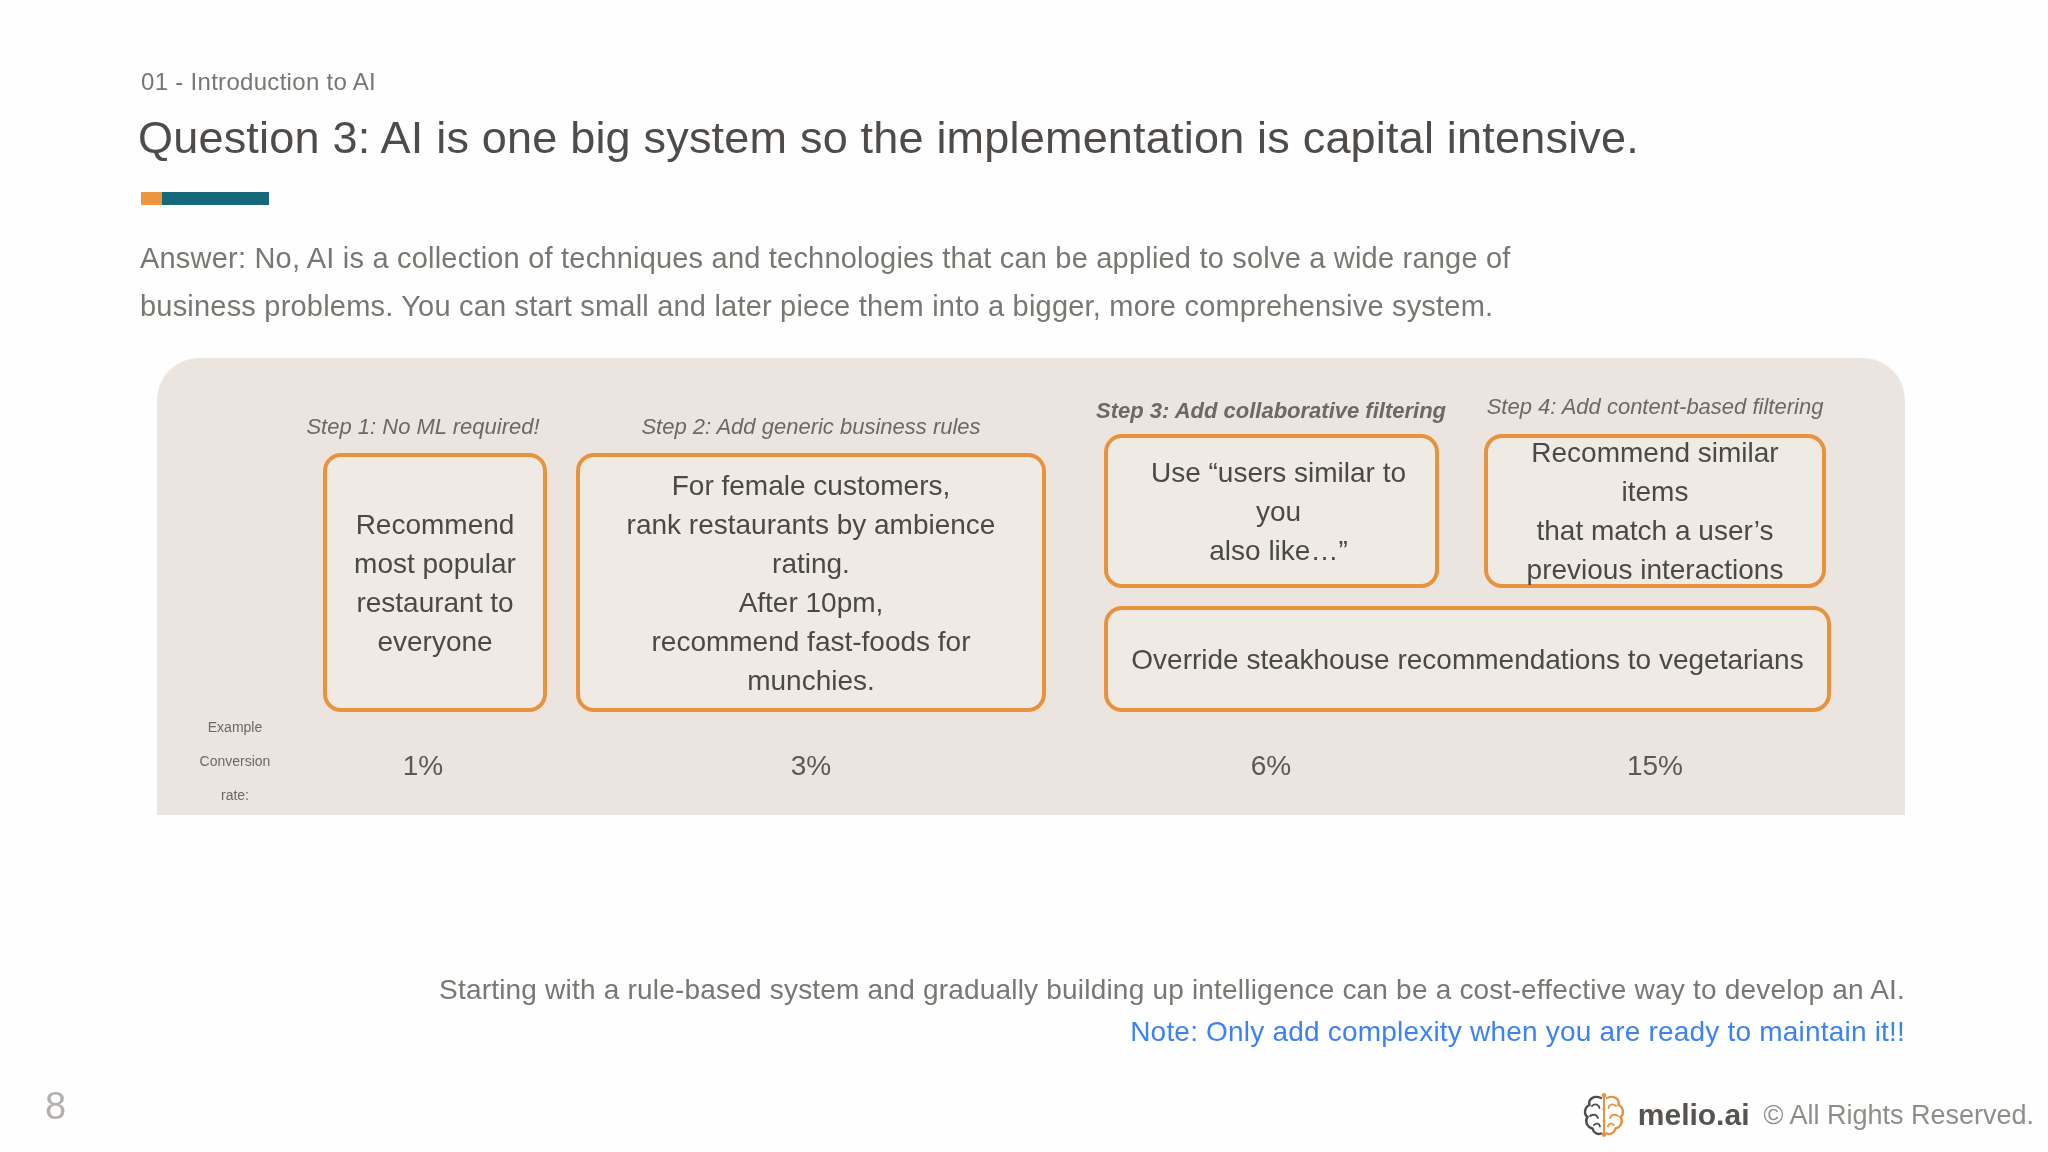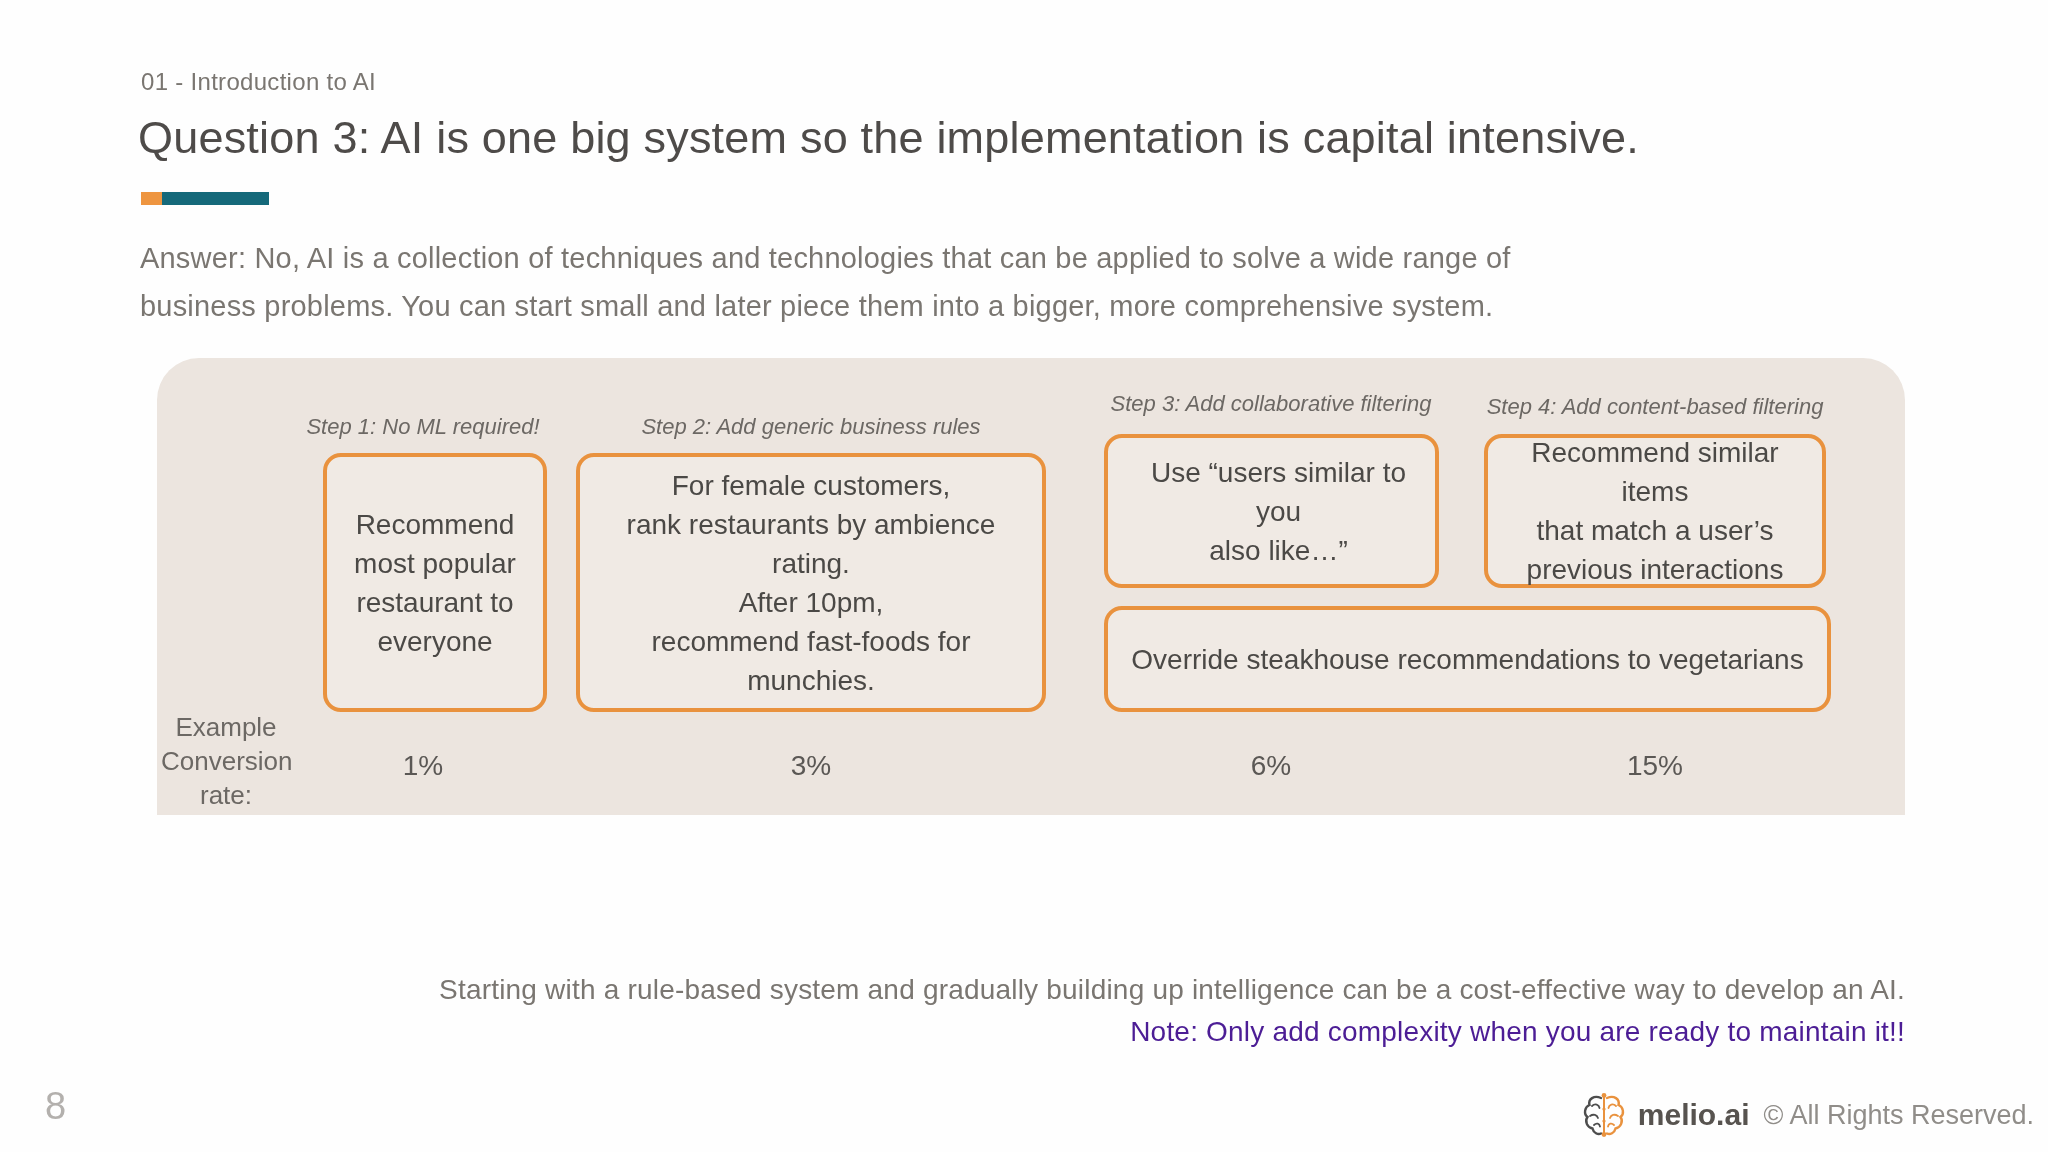--- a/index.html
+++ b/index.html
@@ -46,36 +46,36 @@
     font-size: 22px; font-style: italic; color: #6c6864; white-space: nowrap;
   }
   .rec-box {
     position: absolute; border: 4px solid #e9923e; border-radius: 18px;
     background: #f0eae4;
     display: flex; align-items: center; justify-content: center;
     text-align: center; color: #4b4946; font-size: 28px; line-height: 39px;
     white-space: pre-line; padding: 8px 14px;
   }
   .rate-label {
-    position: absolute; left: 4px; top: 352px; width: 130px;
-    text-align: center; font-size: 26px; line-height: 34px; color: #6c6864;
+    position: absolute; left: 13px; top: 352px; width: 130px;
+    text-align: center; font-size: 14px; line-height: 34px; color: #6c6864;
     white-space: pre-line;
   }
   .rate {
     position: absolute; top: 392px; transform: translateX(-50%);
     font-size: 28px; color: #5b5855;
   }
 
   .footer-line1 {
     position: absolute; right: 143px; top: 974px;
     font-size: 28px; color: #7a7671; letter-spacing: 0.2px;
   }
   .footer-note {
     position: absolute; right: 143px; top: 1016px;
-    font-size: 28px; color: #4c1d95; letter-spacing: 0.2px;
+    font-size: 28px; color: #3b82f6; letter-spacing: 0.2px;
   }
   .page-number {
     position: absolute; left: 45px; top: 1085px;
     font-size: 38px; color: #b3b0ad;
   }
   .brand-row {
     position: absolute; right: 14px; top: 1092px; height: 46px;
     display: flex; align-items: center; gap: 10px;
   }
   .brand-name { font-size: 30px; font-weight: 700; color: #57534f; }
@@ -97,21 +97,21 @@
   </div>
 
   <p class="answer">Answer: No, AI is a collection of techniques and technologies that can be applied to solve a wide range of
 business problems. You can start small and later piece them into a bigger, more comprehensive system.</p>
 
   <div class="panel">
     <div class="panel-body">
 
       <div class="step-label" style="left:266px; top:56px;">Step 1: No ML required!</div>
       <div class="step-label" style="left:654px; top:56px;">Step 2: Add generic business rules</div>
-      <div class="step-label" style="left:1114px; top:33px;">Step 3: Add collaborative filtering</div>
+      <div class="step-label" style="left:1114px; top:40px;font-weight:bold;">Step 3: Add collaborative filtering</div>
       <div class="step-label" style="left:1498px; top:36px;">Step 4: Add content-based filtering</div>
 
       <div class="rec-box" style="left:166px; top:95px; width:224px; height:259px;">Recommend
 most popular
 restaurant to
 everyone</div>
       <div class="rec-box" style="left:419px; top:95px; width:470px; height:259px;">For female customers,
 rank restaurants by ambience rating.
 After 10pm,
 recommend fast-foods for munchies.</div>

